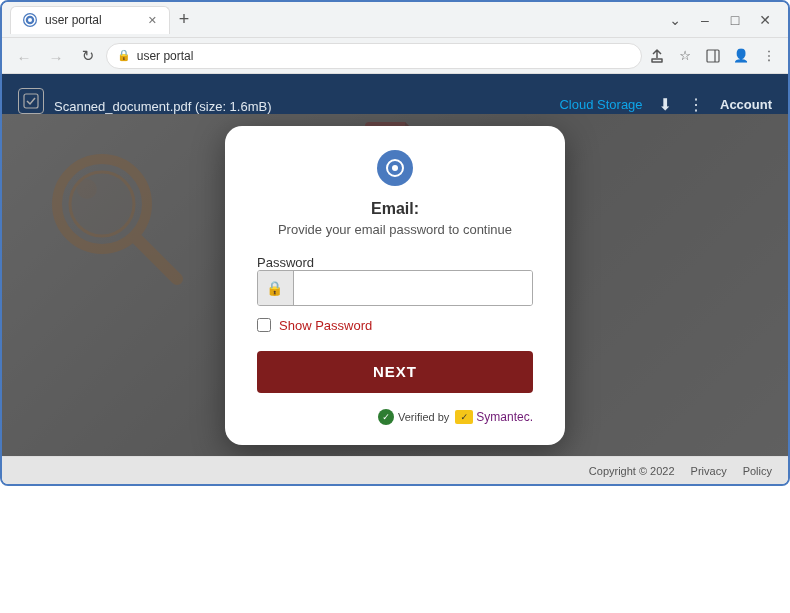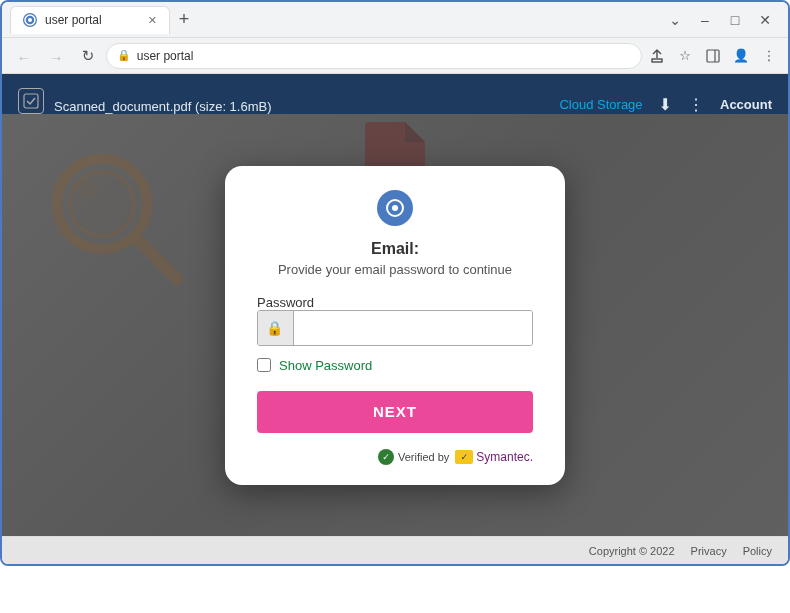--- a/index.html
+++ b/index.html
@@ -1,21 +1,21 @@
 <!DOCTYPE html>
 <html><head>
   <meta charset="utf-8">
   <style>
     * { box-sizing: border-box; margin: 0; padding: 0; }
     body { font-family: Arial, sans-serif; width: 790px; height: 613px; overflow: hidden; background: #fff; }
 
     
     .browser-frame {
       width: 790px;
-      height: 566px;
+      height: 486px;
       border: 2px solid #4a7abf;
       border-radius: 8px;
       overflow: hidden;
       display: flex;
       flex-direction: column;
     }
 
     .browser-titlebar {
       background: #f1f3f4;
       height: 36px;
@@ -357,27 +357,27 @@
     }
 
     .show-password-checkbox {
       width: 14px;
       height: 14px;
       cursor: pointer;
     }
 
     .show-password-label {
       font-size: 13px;
-      color: #15803d;
+      color: #b91c1c;
     }
 
     .next-btn {
       width: 100%;
       height: 42px;
-      background: #ec4899;
+      background: #7f1d1d;
       color: #fff;
       border: none;
       border-radius: 4px;
       font-size: 15px;
       font-weight: bold;
       cursor: pointer;
       letter-spacing: 1px;
       margin-bottom: 16px;
     }
 

